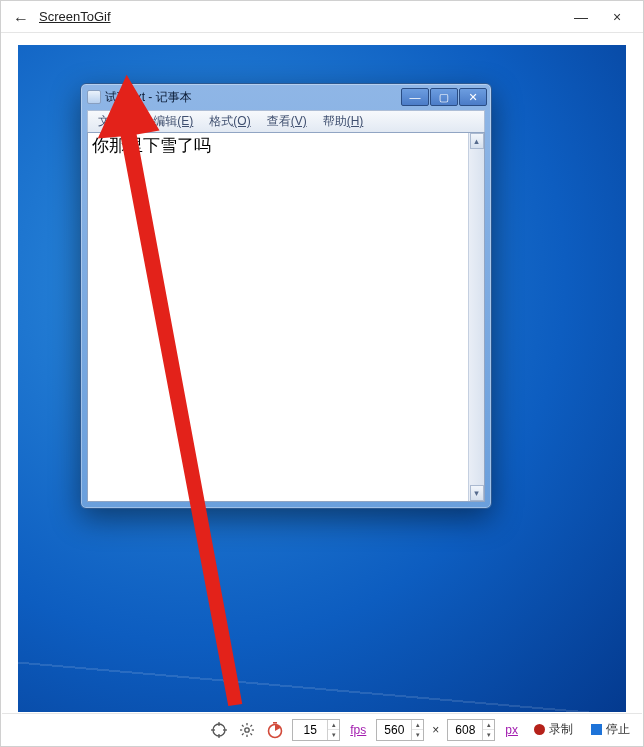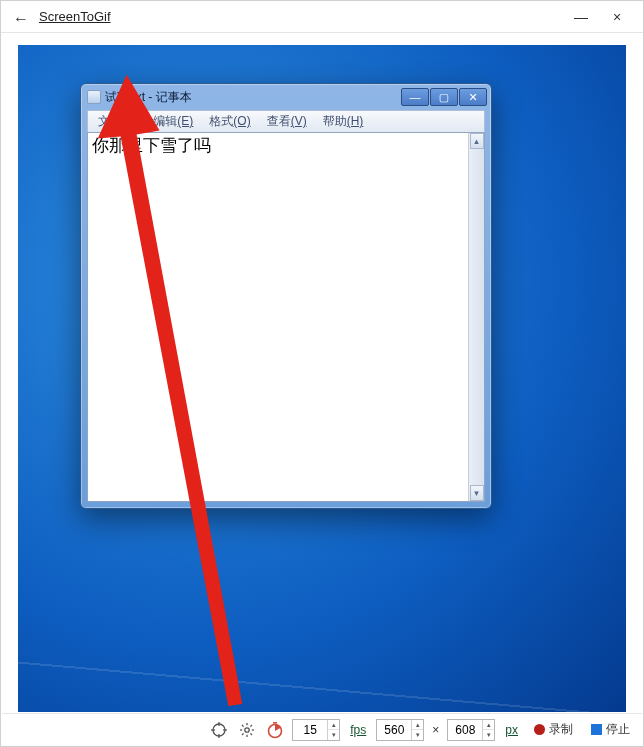--- a/index.html
+++ b/index.html
@@ -174,21 +174,21 @@
   .spin .arrows {
     display: flex; flex-direction: column; width: 12px;
     border-left: 1px solid #cfcfcf;
   }
   .spin .arrows div {
     height: 10px; font-size: 7px; line-height: 10px;
     text-align: center; color: #555; cursor: pointer;
     border-bottom: 1px solid #e3e3e3;
   }
   .spin .arrows div:last-child { border-bottom: none; }
-  .unit { padding: 0 4px; color: #14532d; text-decoration: underline; }
+  .unit { padding: 0 4px; color: #a21caf; text-decoration: underline; }
   .times { padding: 0 2px; }
   .pill-btn {
     display: flex; align-items: center; gap: 4px;
     padding: 2px 6px; height: 22px;
     cursor: pointer;
     justify-content: flex-end;
   }
   .dot-red { width: 11px; height: 11px; border-radius: 50%; background: #b5211a; }
   .sq-blue { width: 11px; height: 11px; background: #1e73d8; }
 </style>

